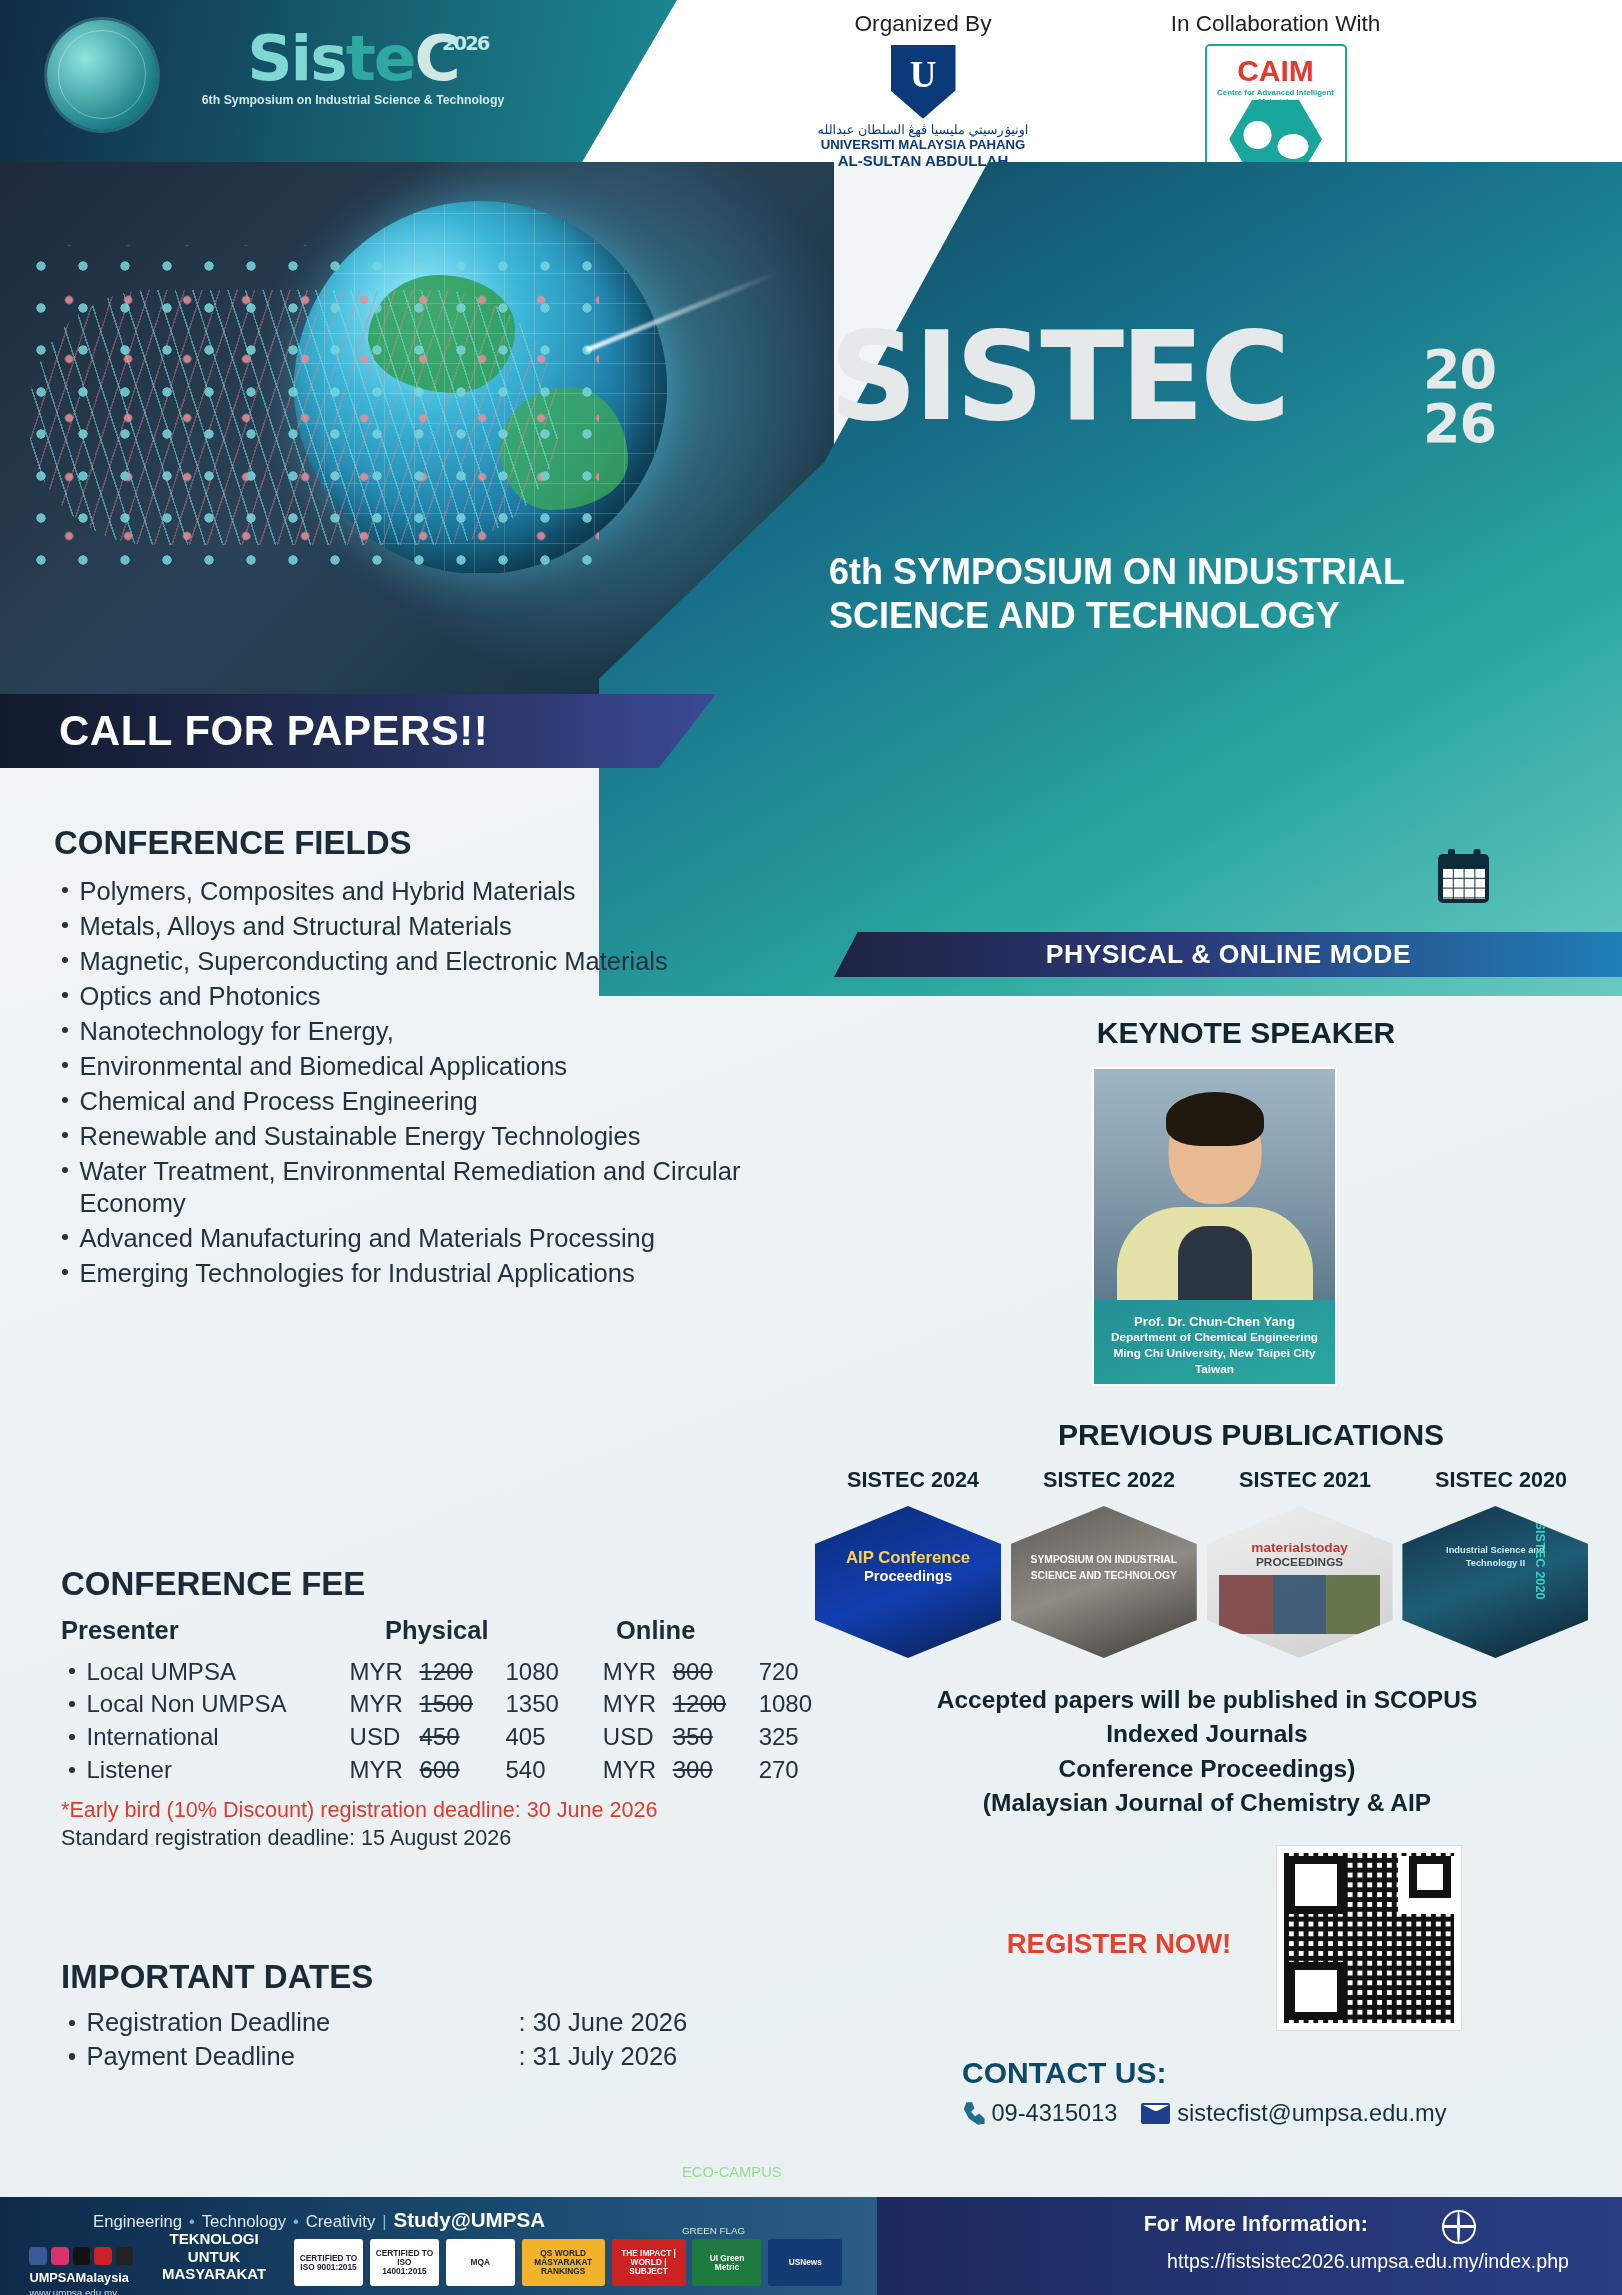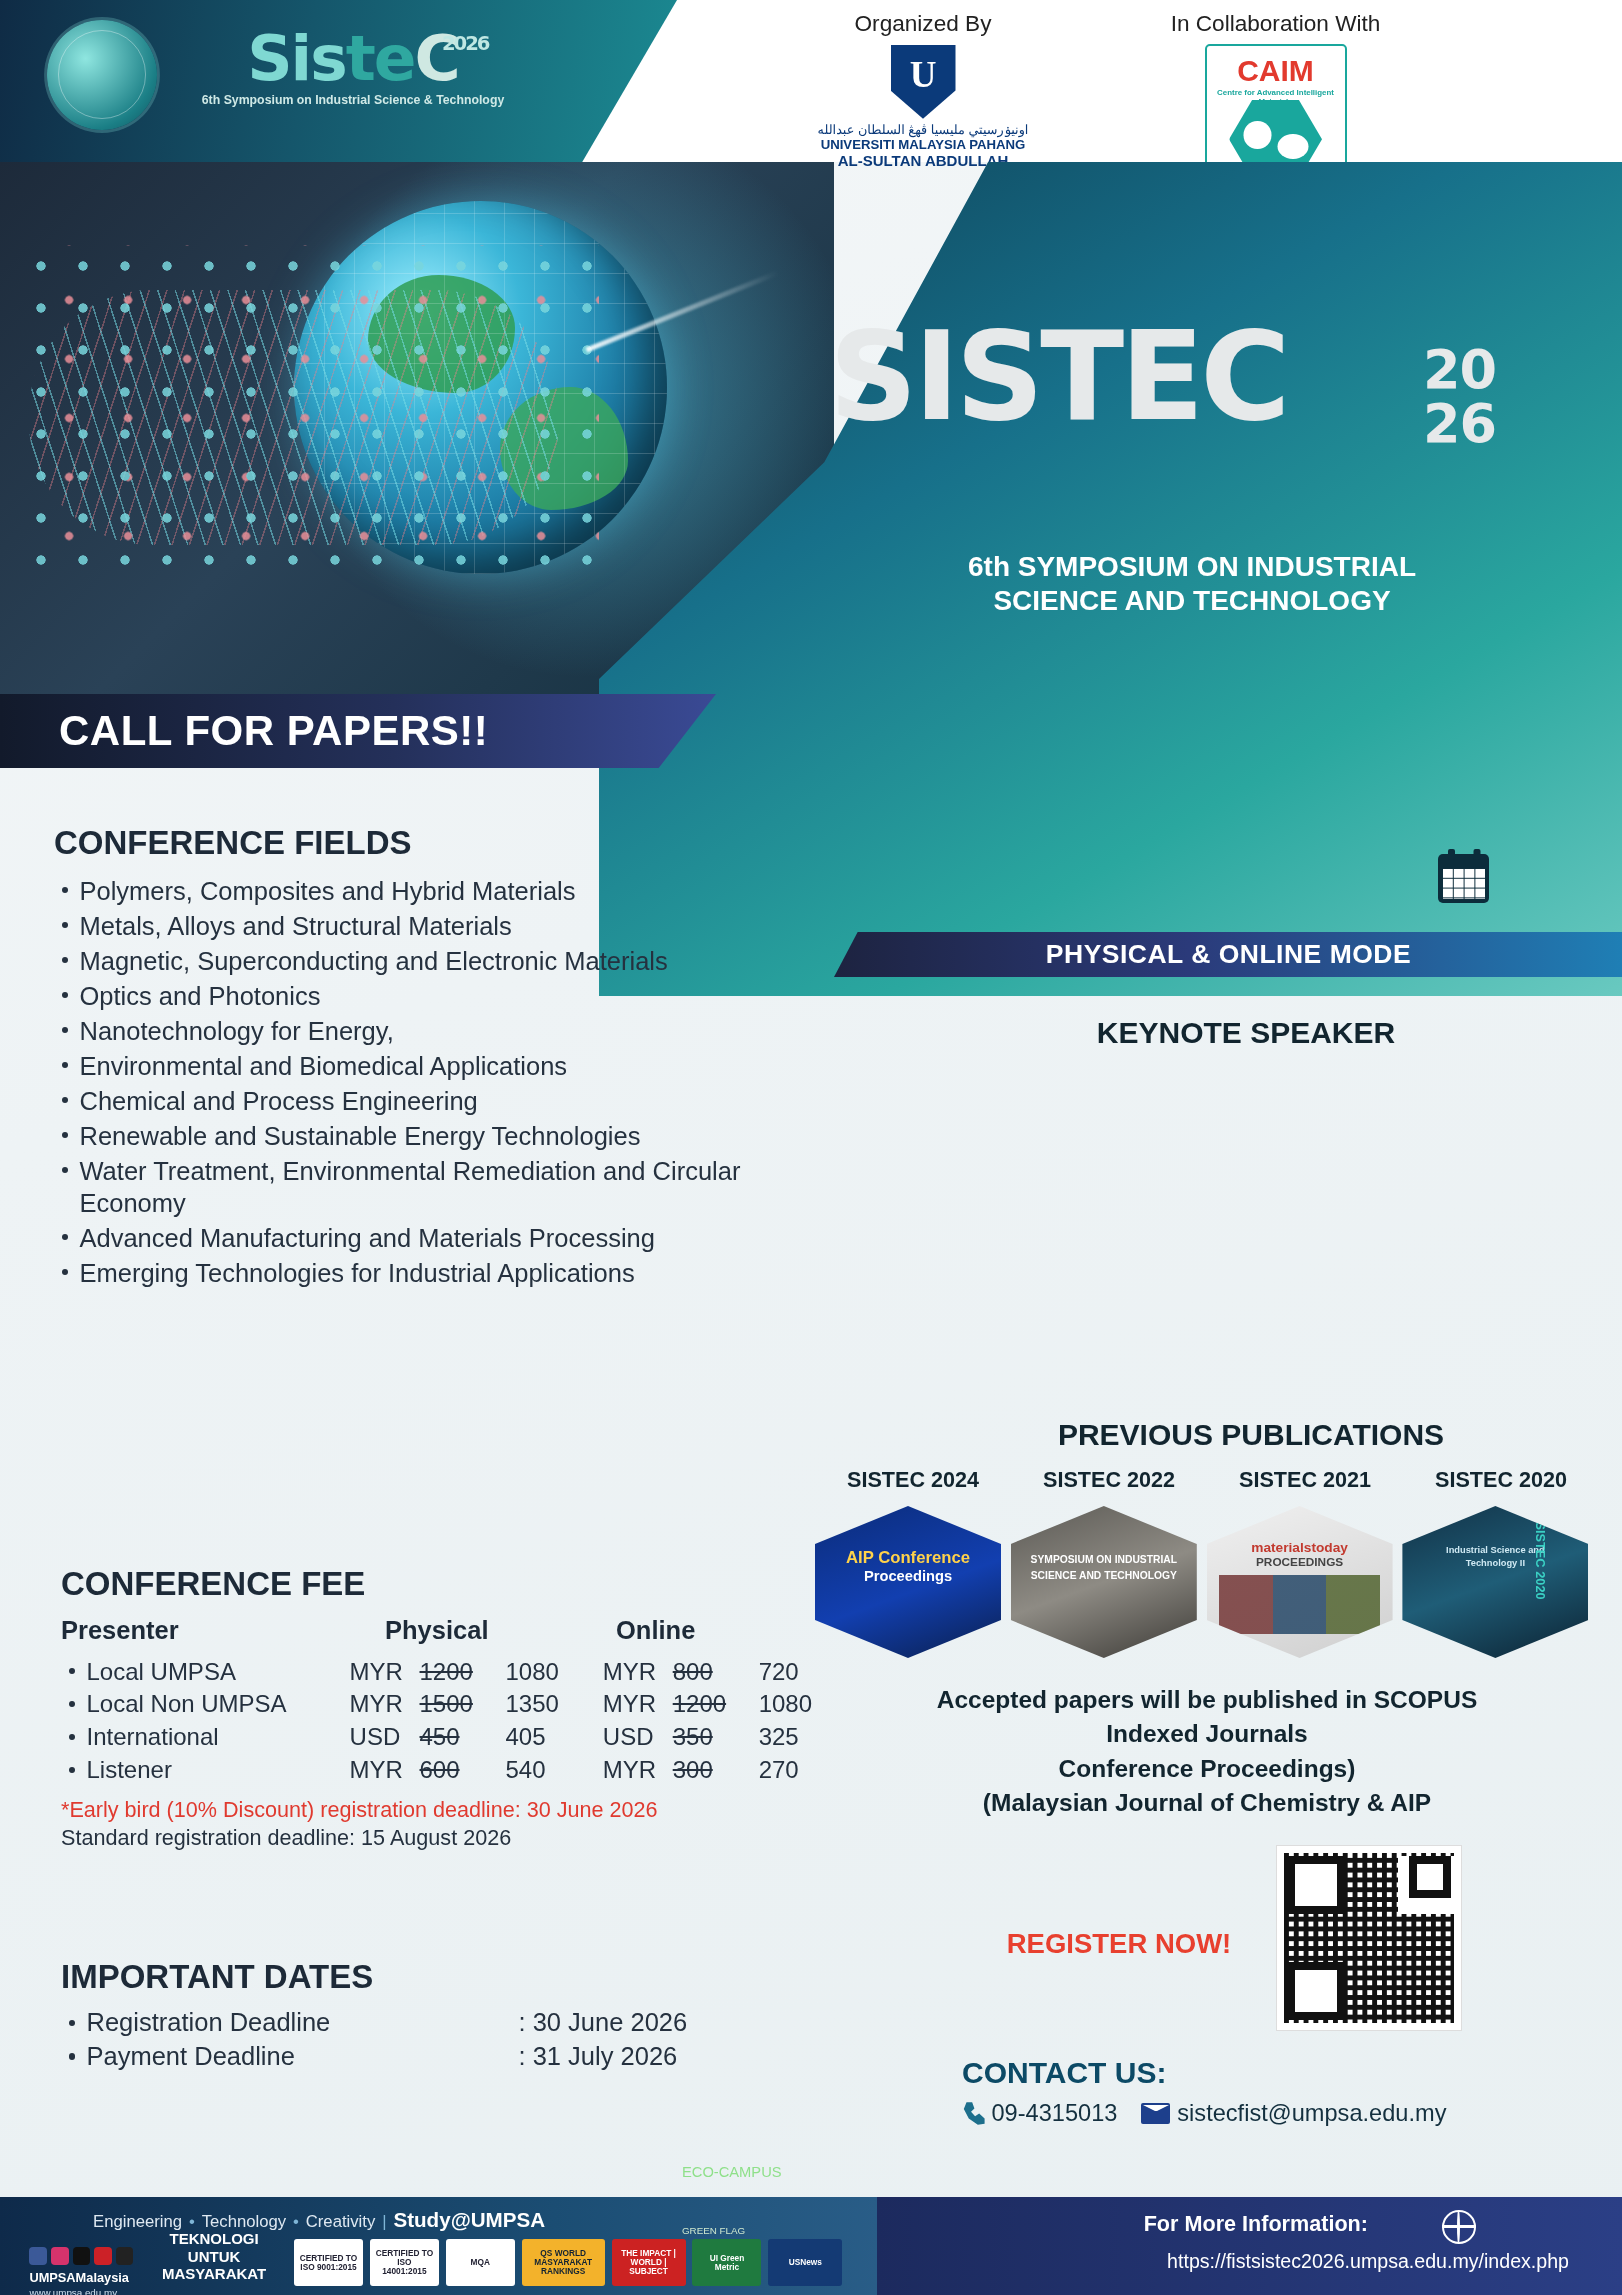--- a/index.html
+++ b/index.html
@@ -159,22 +159,22 @@
     font-size:123px; font-weight:bold; color:#e6e9ea; letter-spacing:-3.9px;
     line-height:.95; font-family:"DejaVu Sans", sans-serif;
   }
   .sistec-year {
     position:absolute; left:1423px; top:343px; color:#e6e9ea;
     font-size:54px; font-weight:bold; line-height:1.0; letter-spacing:-1px;
     font-family:"DejaVu Sans", sans-serif;
   }
   .symposium-line {
     position:absolute; left:829px; top:550px; width:726px;
-    color:#ffffff; font-size:28px; font-weight:bold; line-height:1.22;
-    text-align:center;
+    color:#ffffff; font-size:36px; font-weight:bold; line-height:1.22;
+    text-align:left;
   }
   .tagline {
     position:absolute; left:726px; top:712px; width:864px;
     color:#ffffff; font-size:25.5px; font-style:italic; font-weight:bold;
     text-align:center; line-height:1.3;
   }
   .datebox {
     position:absolute; left:805px; top:844px; width:618px;
     color:#0c2c3b; font-size:27px; font-weight:bold; text-align:center; line-height:1.3;
   }
@@ -590,20 +590,35 @@
         <span class="val">: 30 June 2026</span>
       </li>
       <li>
         <span class="lbl">Payment Deadline</span>
         <span class="val">: 31 July 2026</span>
       </li>
     </ul>
   </div>
 
   <div class="keynote-title">KEYNOTE SPEAKER</div>
+  <div class="speaker-card">
+    <div class="speaker-photo">
+      <div class="sp-head"></div>
+      <div class="sp-hair"></div>
+      <div class="sp-body">
+        <div class="sp-inner"></div>
+      </div>
+    </div>
+    <div class="speaker-name">
+      <div class="nm">Prof. Dr. Chun-Chen Yang</div>
+      <div>Department of Chemical Engineering</div>
+      <div>Ming Chi University, New Taipei City</div>
+      <div>Taiwan</div>
+    </div>
+  </div>
 
   <div class="prev-title">PREVIOUS PUBLICATIONS</div>
   <div class="pub-labels">
     <div>SISTEC 2024</div>
     <div>SISTEC 2022</div>
     <div>SISTEC 2021</div>
     <div>SISTEC 2020</div>
   </div>
   <div class="pubs">
     <div class="hexcard hex1">

